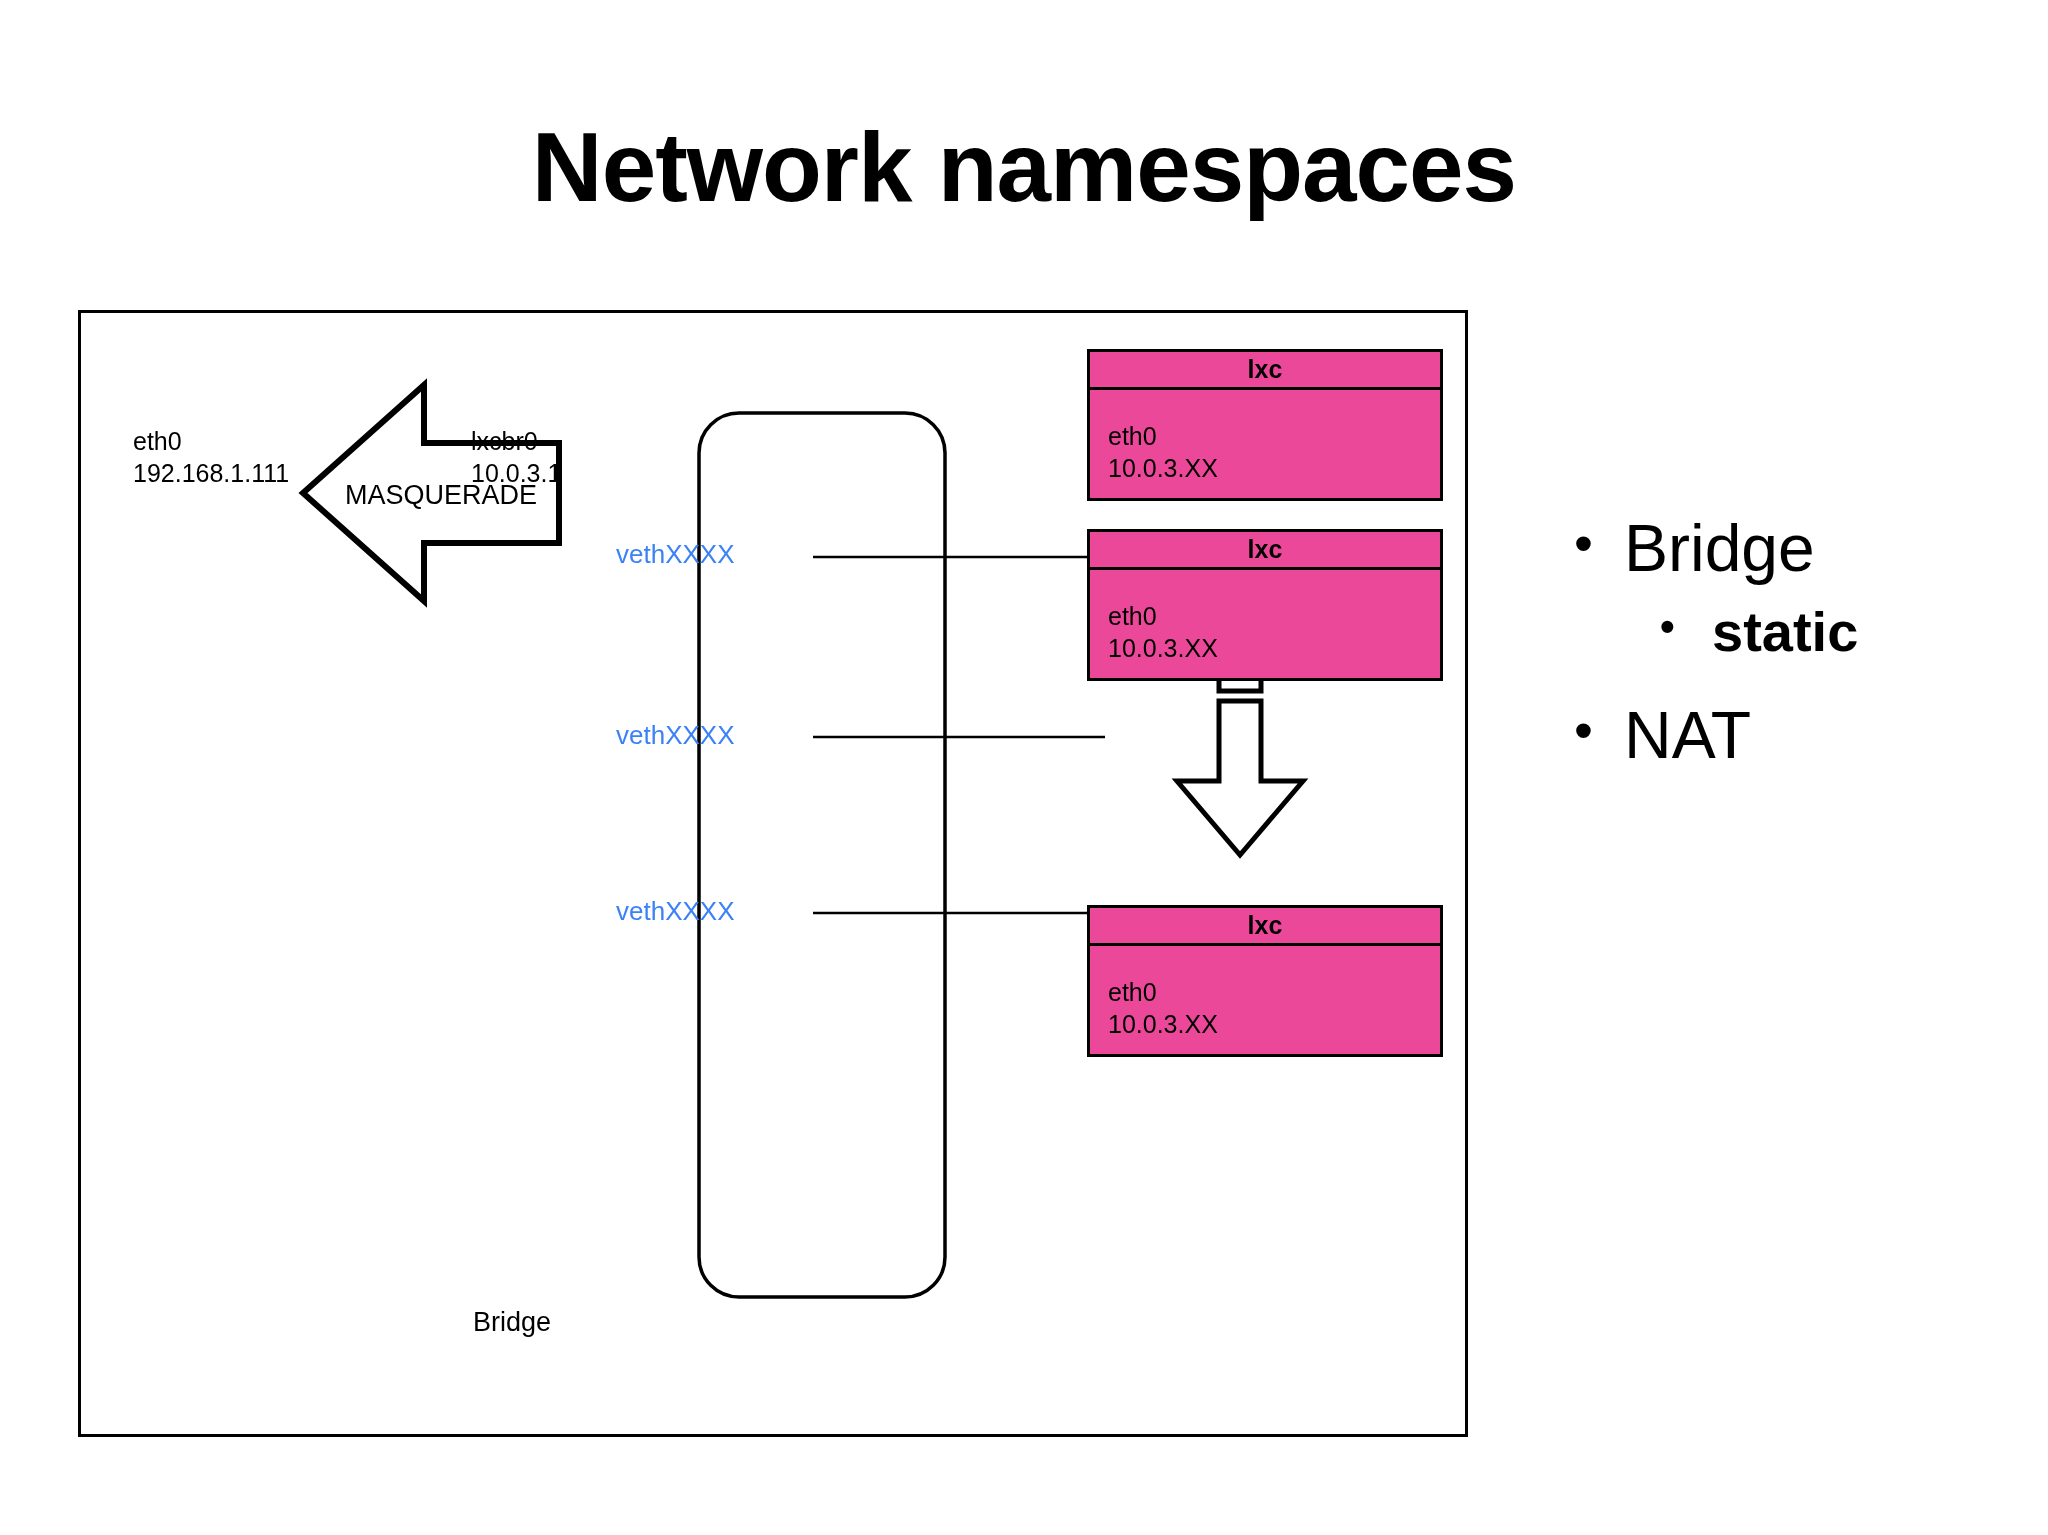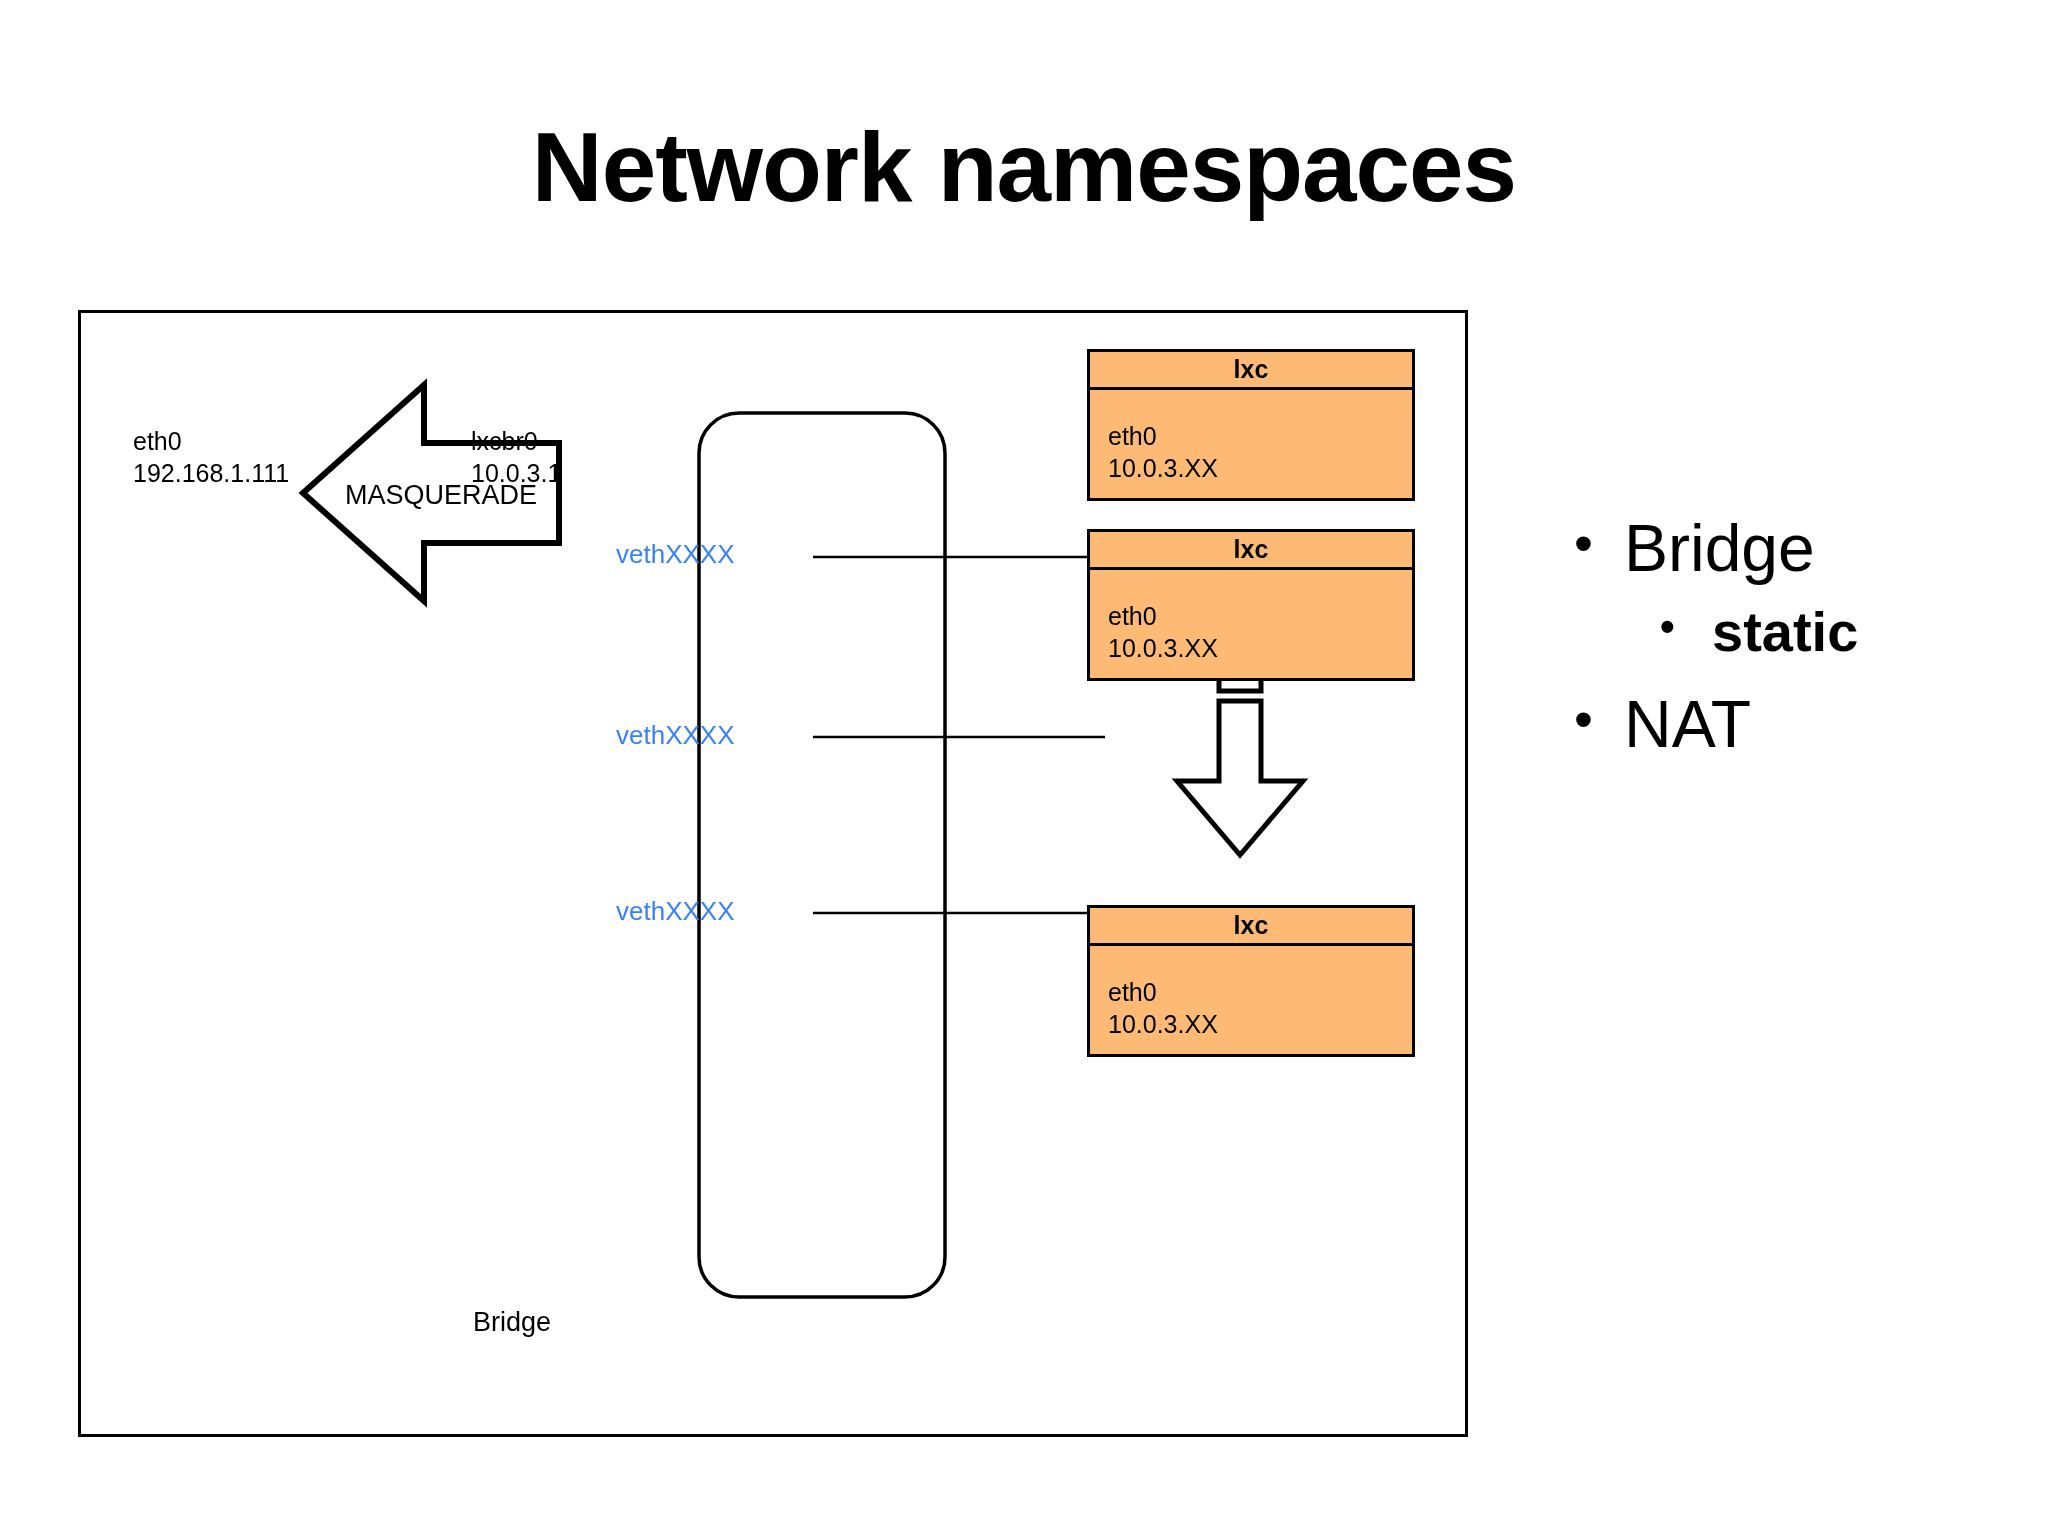--- a/index.html
+++ b/index.html
@@ -89,24 +89,24 @@
     width: 862px;
     text-align: center;
     font-size: 27px;
     color: #000000;
   }
 
   
   .lxc-box {
     position: absolute;
     left: 1006px;
-    width: 328px;
+    width: 356px;
     border: 3px solid #000000;
     box-sizing: border-box;
-    background: #fdba74;
+    background: #ec4899;
   }
   #lxc-box-0 { top: 36px;  height: 152px; }
   #lxc-box-1 { top: 216px; height: 152px; }
   #lxc-box-2 { top: 592px; height: 152px; }
 
   .lxc-header {
     height: 38px;
     border-bottom: 3px solid #000000;
     box-sizing: border-box;
     text-align: center;
@@ -159,21 +159,21 @@
     font-weight: bold;
   }
   .bullet-l2::before {
     content: "\2022";
     position: absolute;
     left: 108px;
     top: -1px;
     font-size: 42px;
     line-height: 1.45;
   }
-  .bullet-gap-top { margin-top: 21px; }
+  .bullet-gap-top { margin-top: 32px; }
 </style>
 </head>
 <body>
 
 <div id="slide-title">Network namespaces</div>
 
 <div id="diagram-frame">
 
   <svg id="diagram-svg" viewBox="0 0 1390 1127" xmlns="http://www.w3.org/2000/svg">
 

